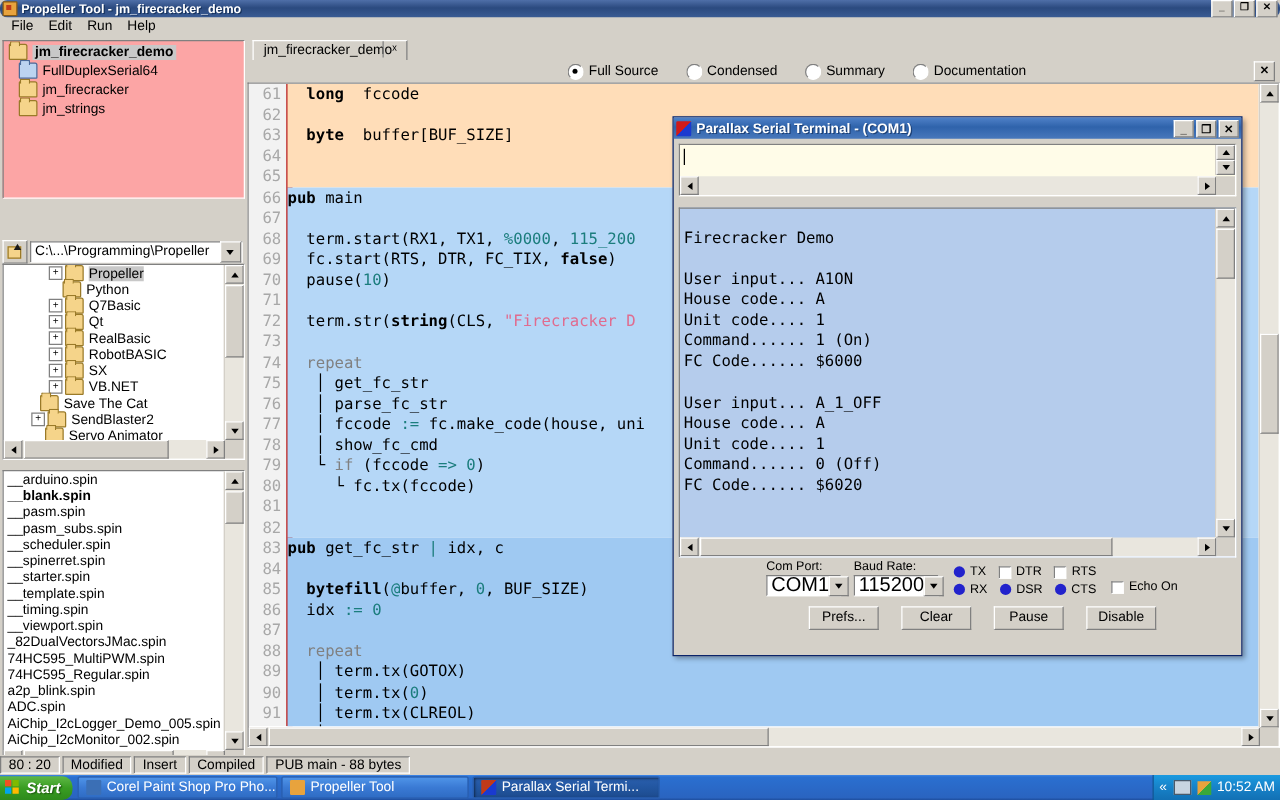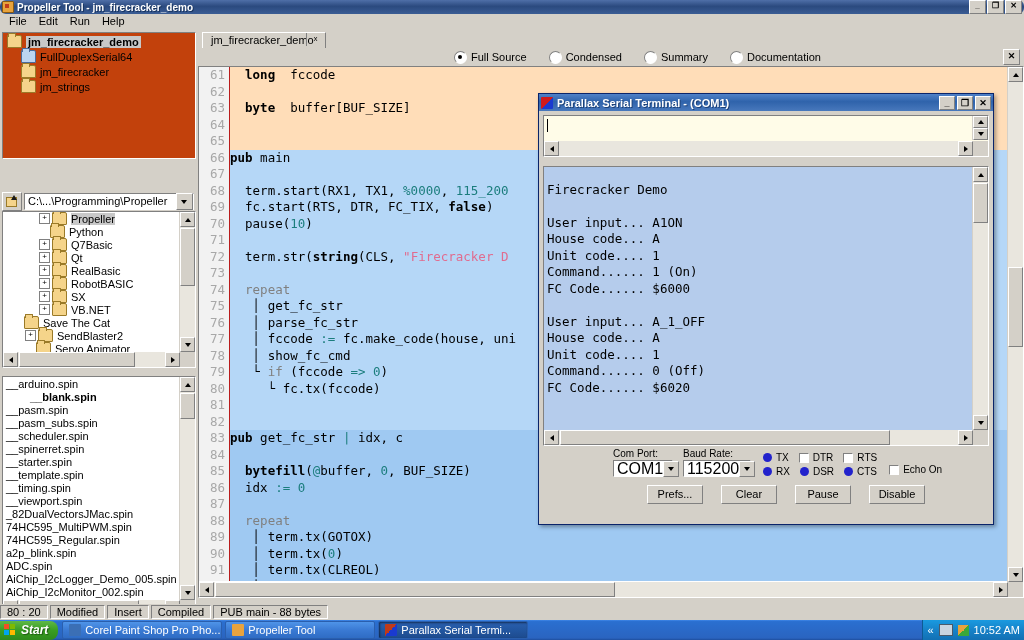--- a/index.html
+++ b/index.html
@@ -43,28 +43,28 @@
   }
   .menubar .mi{padding:1px 6px;font-size:11px;color:#000;}
 
   
   .leftpane{
     position:absolute;left:0;top:30px;width:196px;height:568px;
     background:#d4d0c8;
   }
   .objtree{
     position:absolute;left:2px;top:2px;width:192px;height:125px;
-    background:#c2410c;border:1px solid;border-color:#808080 #fff #fff #808080;
+    background:#fca5a5;border:1px solid;border-color:#808080 #fff #fff #808080;
     overflow:hidden;
   }
   .tree-root{
     font-size:11px;font-weight:bold;padding:2px 0 0 4px;display:flex;align-items:center;
   }
   .tree-root .lbl{background:#c8c8c8;padding:0 2px;}
-  .tree-child{font-size:11px;padding-left:18px;display:flex;align-items:center;margin-top:2px;}
+  .tree-child{font-size:11px;padding-left:12px;display:flex;align-items:center;margin-top:2px;}
   .folder{
     width:13px;height:11px;margin-right:4px;flex:0 0 auto;position:relative;
     background:#f5d48a;border:1px solid #9a7a28;border-radius:1px 2px 1px 1px;
   }
   .folder:before{
     content:"";position:absolute;left:0;top:-3px;width:6px;height:3px;
     background:#f5d48a;border:1px solid #9a7a28;border-bottom:none;border-radius:1px 1px 0 0;
   }
   .folder.blue{background:#bcd4f0;border-color:#4a6a9a;}
   .folder.blue:before{background:#bcd4f0;border-color:#4a6a9a;}
@@ -113,21 +113,21 @@
   .plus.none{border:none;background:transparent;}
   .drow .sel{background:#c8c8c8;}
 
   .filelist{
     position:absolute;left:2px;top:346px;width:192px;height:238px;
     background:#fff;border:1px solid;border-color:#808080 #fff #fff #808080;
     overflow:hidden;
   }
   .fl-inner{position:absolute;left:1px;top:1px;right:15px;bottom:15px;overflow:hidden;}
   .frow{font-size:11px;height:13px;line-height:13px;padding-left:2px;white-space:nowrap;}
-  .frow.b{font-weight:bold;margin-left:24px;}
+  .frow.b{font-weight:bold;}
 
   .filtercombo{
     position:absolute;left:2px;top:584px;width:192px;height:18px;
   }
 
   
   .sbv{position:absolute;right:0;top:0;bottom:15px;width:15px;background:#e9e6de;
        border-left:1px solid #d4d0c8;}
   .sbh{position:absolute;left:0;right:15px;bottom:0;height:15px;background:#e9e6de;}
   .sbbtn{width:15px;height:15px;background:#d4d0c8;border:1px solid;
@@ -391,21 +391,21 @@
           <div class="drow" style="padding-left: 36px;">
             <span class="plus">+</span>
             <span class="folder" style="margin-right: 4px;"></span>
             <span>SX</span>
           </div>
           <div class="drow" style="padding-left: 36px;">
             <span class="plus">+</span>
             <span class="folder" style="margin-right: 4px;"></span>
             <span>VB.NET</span>
           </div>
-          <div class="drow" style="padding-left: 10px;">
+          <div class="drow" style="padding-left: 18px;">
             <span class="plus none"></span>
             <span class="folder" style="margin-right: 4px;"></span>
             <span>Save The Cat</span>
           </div>
           <div class="drow" style="padding-left: 22px;">
             <span class="plus">+</span>
             <span class="folder" style="margin-right: 4px;"></span>
             <span>SendBlaster2</span>
           </div>
           <div class="drow" style="padding-left: 22px;">

